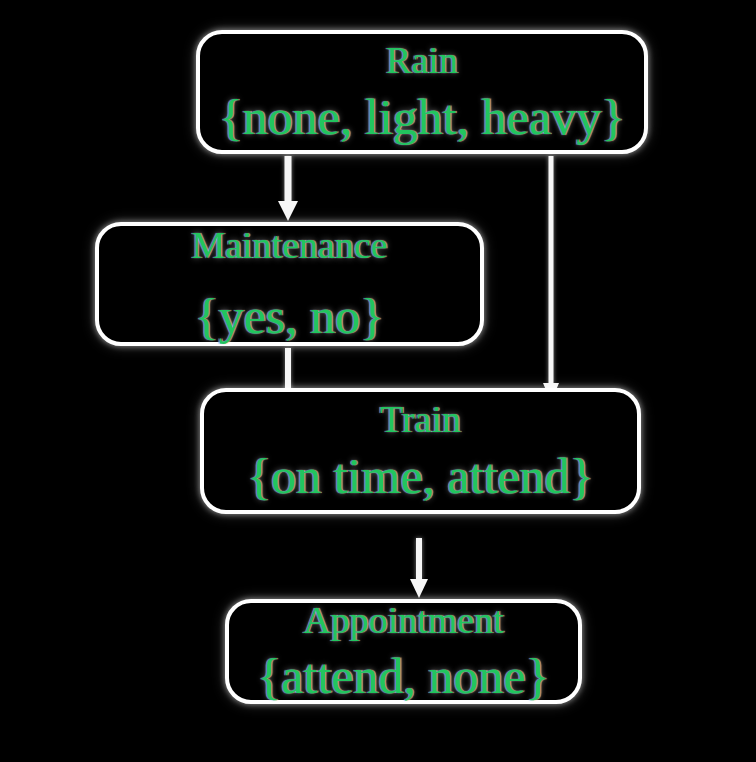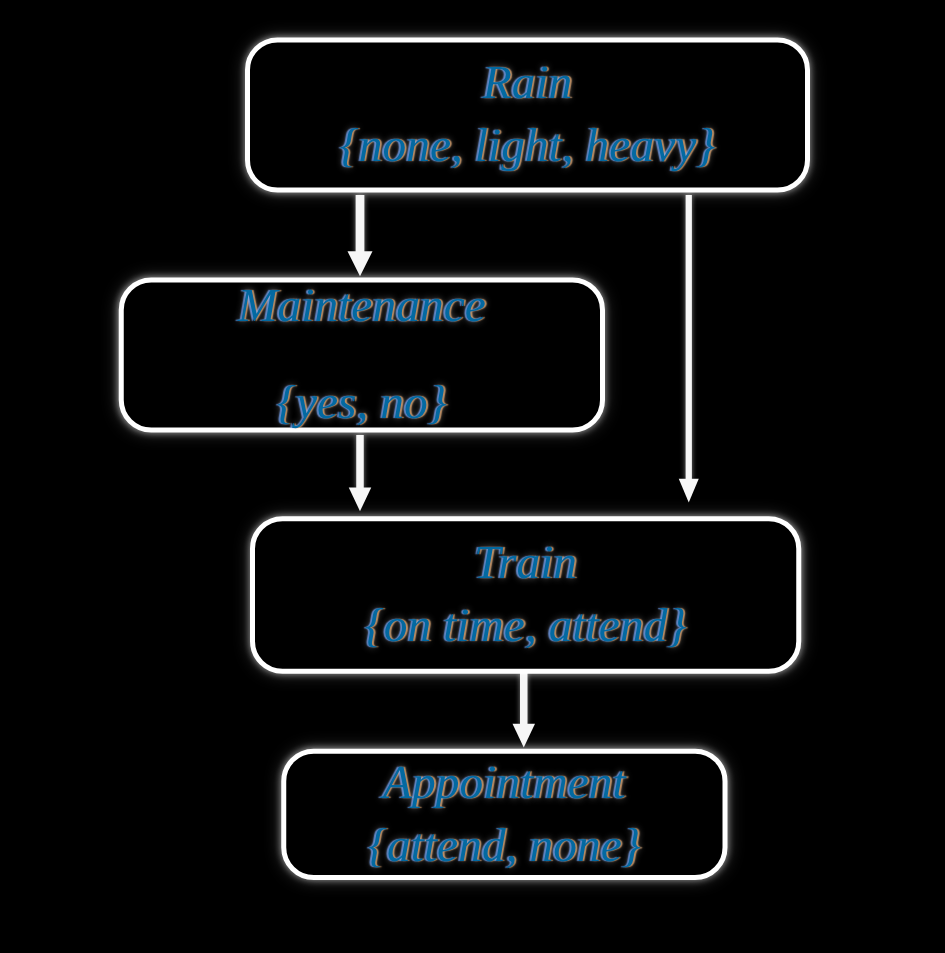--- a/index.html
+++ b/index.html
@@ -22,34 +22,33 @@
     border: 4px solid #ffffff;
     border-radius: 26px;
     display: flex;
     flex-direction: column;
     align-items: center;
     justify-content: center;
     box-shadow: 0 0 6px rgba(255,255,255,0.55),
                 0 0 14px rgba(255,255,255,0.22);
   }
   .node-line {
-    font-style: italic;
-    color: #0369a1;
+    color: #22c55e;
     white-space: nowrap;
     line-height: 1.02;
     text-shadow: -1.5px 0 1px rgba(120,170,255,0.75),
                   1.5px 0 1px rgba(255,190,130,0.70),
                   0 0 6px rgba(255,255,255,0.45);
   }
   .node-name  { font-size: 38px; }
-  .node-states{ font-size: 38px; margin-top: 12px; }
+  .node-states{ font-size: 50px; margin-top: 12px; }
 
   #node-rain        { left: 196px; top: 30px;  width: 452px; height: 124px; }
   #node-maintenance { left: 95px;  top: 222px; width: 389px; height: 124px; justify-content: space-between; }
-  #node-train       { left: 200px; top: 413px; width: 441px; height: 126px; }
+  #node-train       { left: 200px; top: 388px; width: 441px; height: 126px; }
   #node-appointment { left: 225px; top: 599px; width: 357px; height: 105px; }
 
   svg.edges {
     position: absolute;
     left: 0; top: 0;
     width: 756px; height: 762px;
     pointer-events: none;
   }
   .edge-line {
     stroke: #f6f6f6;

